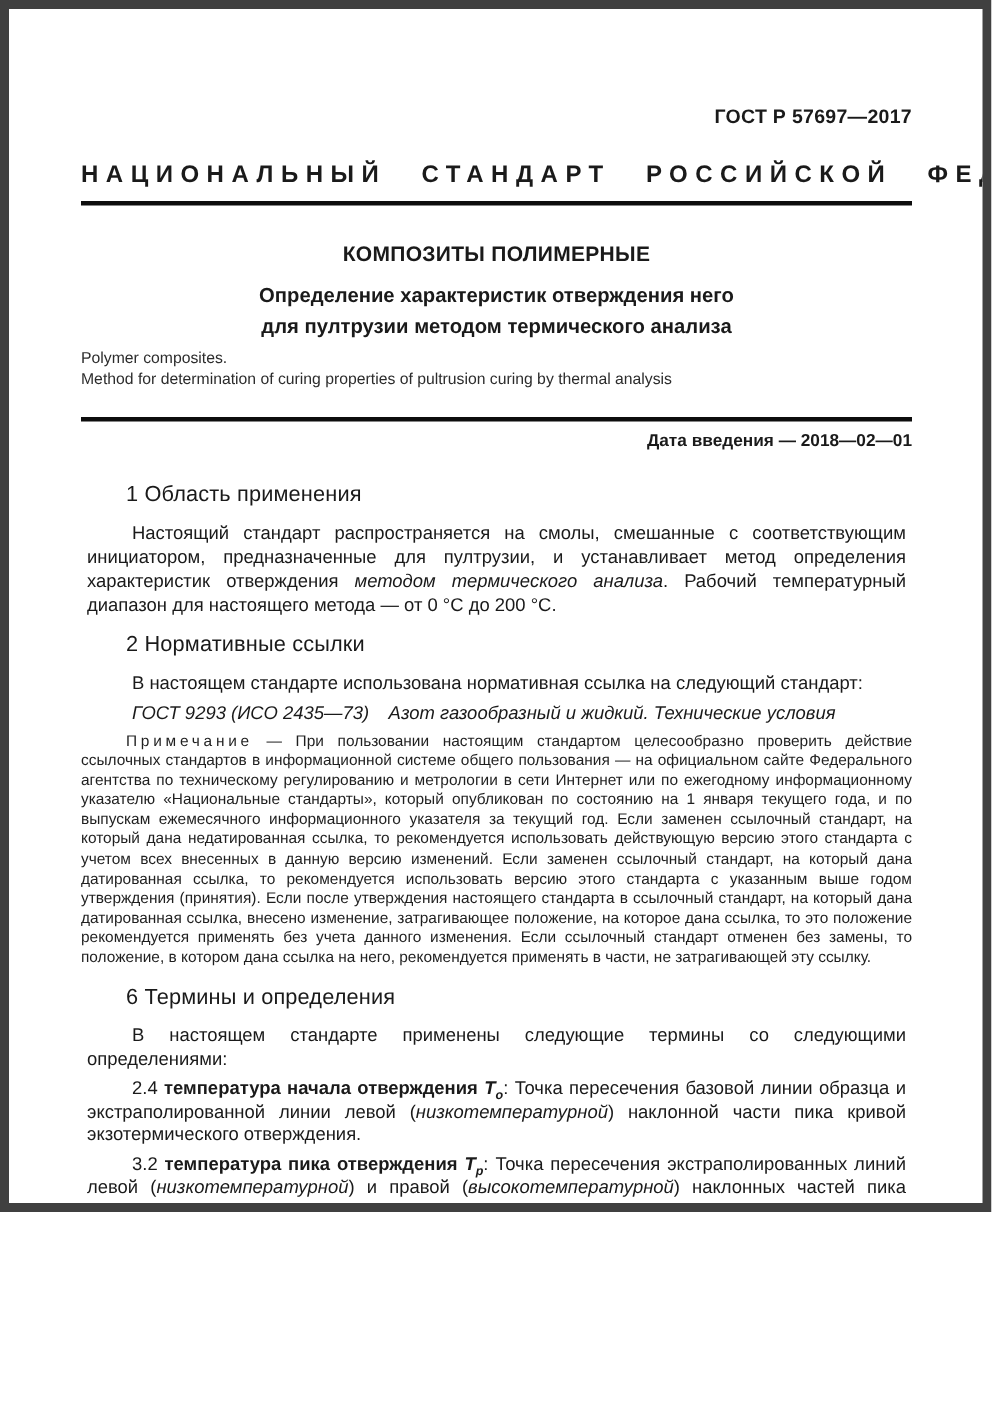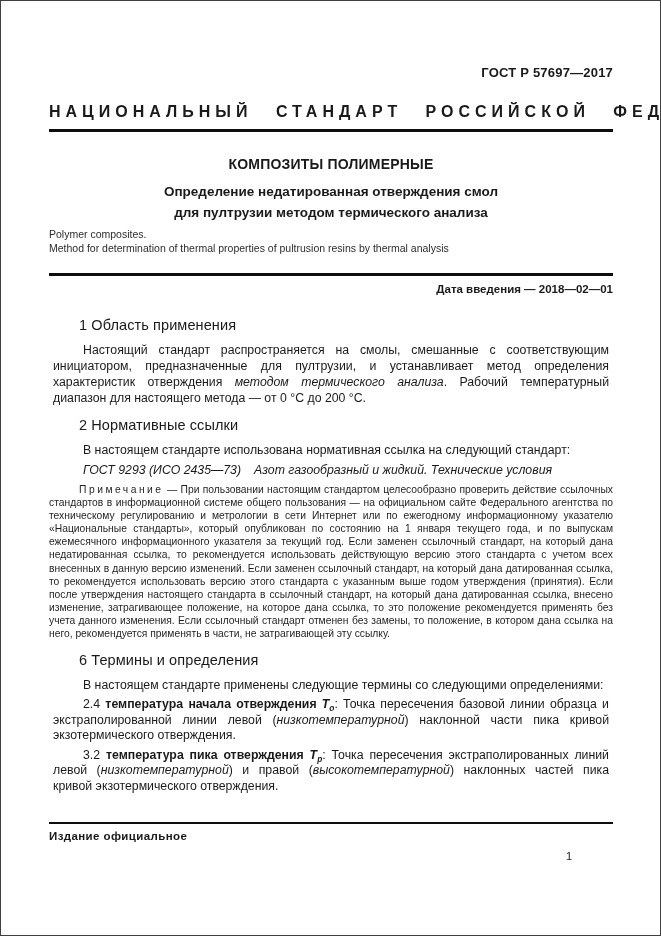--- a/index.html
+++ b/index.html
@@ -1,22 +1,22 @@
 <!DOCTYPE html>
 <html><head>
 <meta charset="utf-8">
 <style>
   html, body { margin: 0; padding: 0; background: #ffffff; }
   .page {
     position: relative;
     width: 661px;
-    height: 936px;
+    height: 808px;
     background: #ffffff;
     box-sizing: border-box;
-    border: 1px solid #404040;
+    border: 6px solid #404040;
     font-family: "Liberation Sans", sans-serif;
     color: #1a1a1a;
     overflow: hidden;
   }
   .content { margin: 0 47px 0 48px; }
 
   .doc-number {
     margin-top: 64px;
     font-size: 13px;
     font-weight: bold;
@@ -129,27 +129,27 @@
 
     <div class="doc-number">ГОСТ Р 57697—2017</div>
 
     <div class="federation">НАЦИОНАЛЬНЫЙ СТАНДАРТ РОССИЙСКОЙ ФЕДЕРАЦИИ</div>
 
     <div class="rule rule-1"></div>
 
     <div class="title-subject">КОМПОЗИТЫ ПОЛИМЕРНЫЕ</div>
 
     <div class="title-ru">
-      <div>Определение недатированная отверждения смол</div>
+      <div>Определение характеристик отверждения него</div>
       <div>для пултрузии методом термического анализа</div>
     </div>
 
     <div class="title-en">
       <div>Polymer composites.</div>
-      <div>Method for determination of thermal properties of pultrusion resins by thermal analysis</div>
+      <div>Method for determination of curing properties of pultrusion curing by thermal analysis</div>
     </div>
 
     <div class="rule rule-2"></div>
 
     <div class="effective-date">Дата введения — 2018—02—01</div>
 
     <h2 class="section-heading h1">1  Область применения</h2>
 
     <p class="body-para after-heading"><span>Настоящий стандарт распространяется на смолы, смешанные с соответствующим инициатором, предназначенные для пултрузии, и устанавливает метод определения характеристик отверждения </span><span class="it">методом термического анализа</span><span>. Рабочий температурный диапазон для настоящего метода — от 0 °С до 200 °С.</span></p>
 

